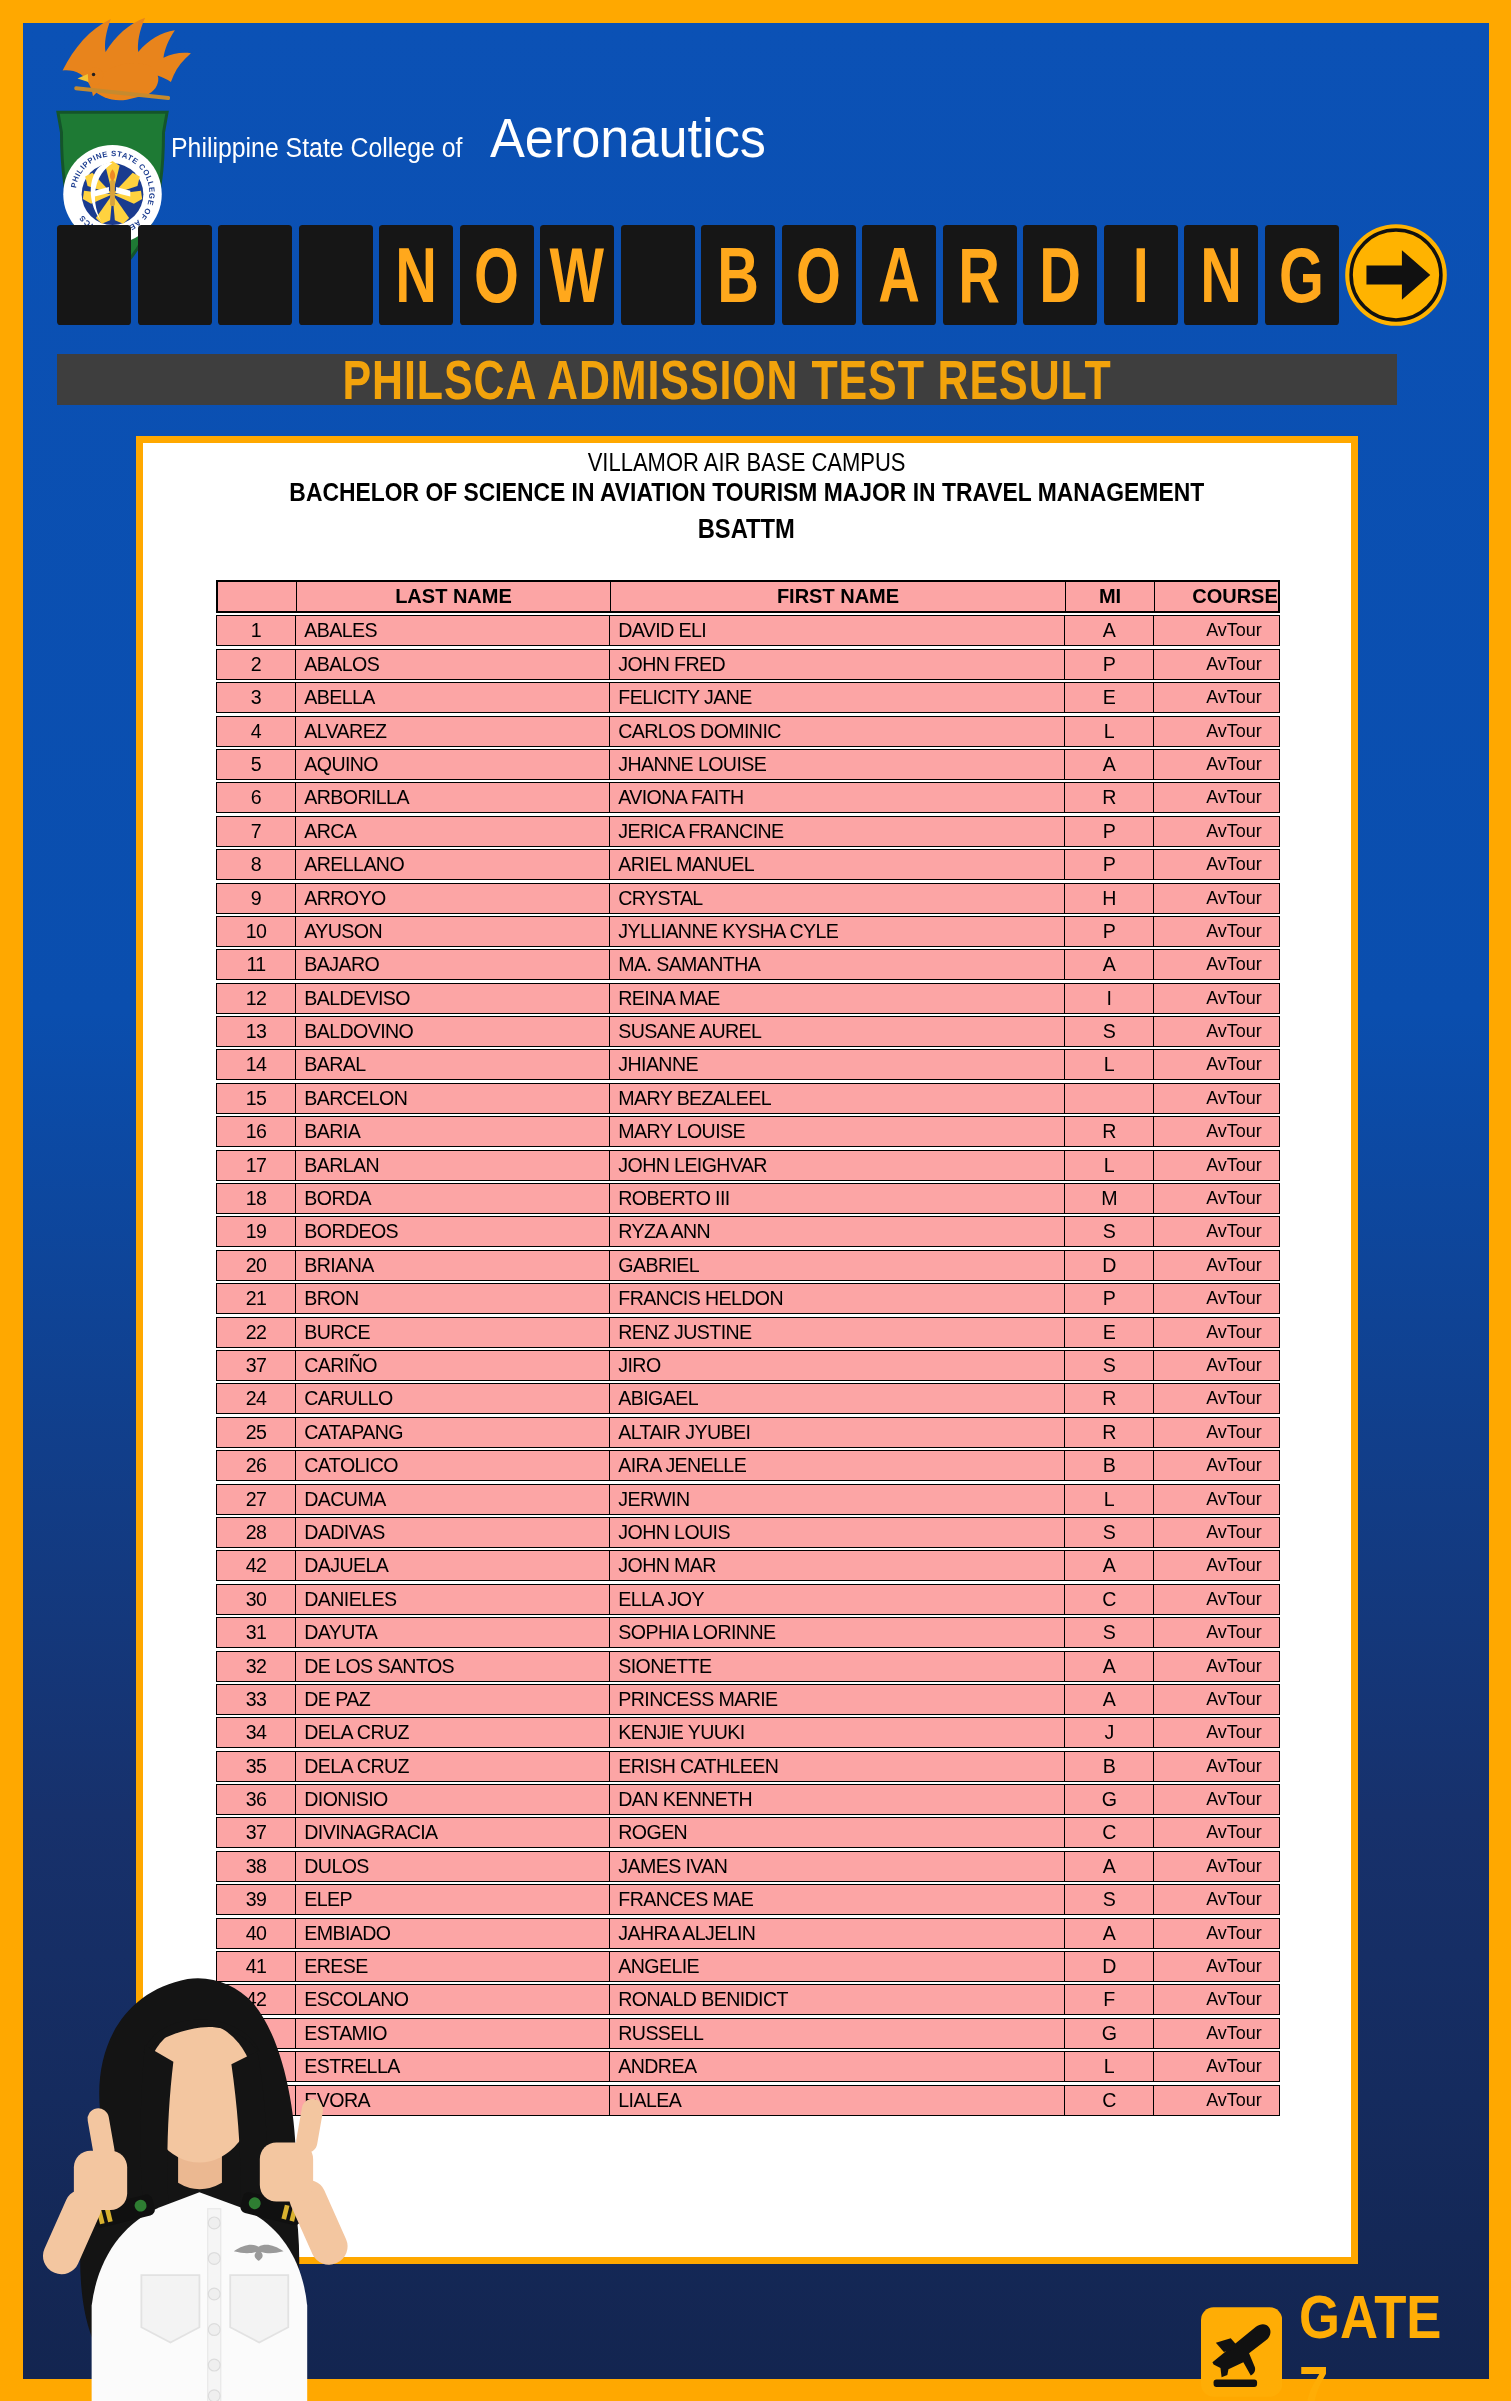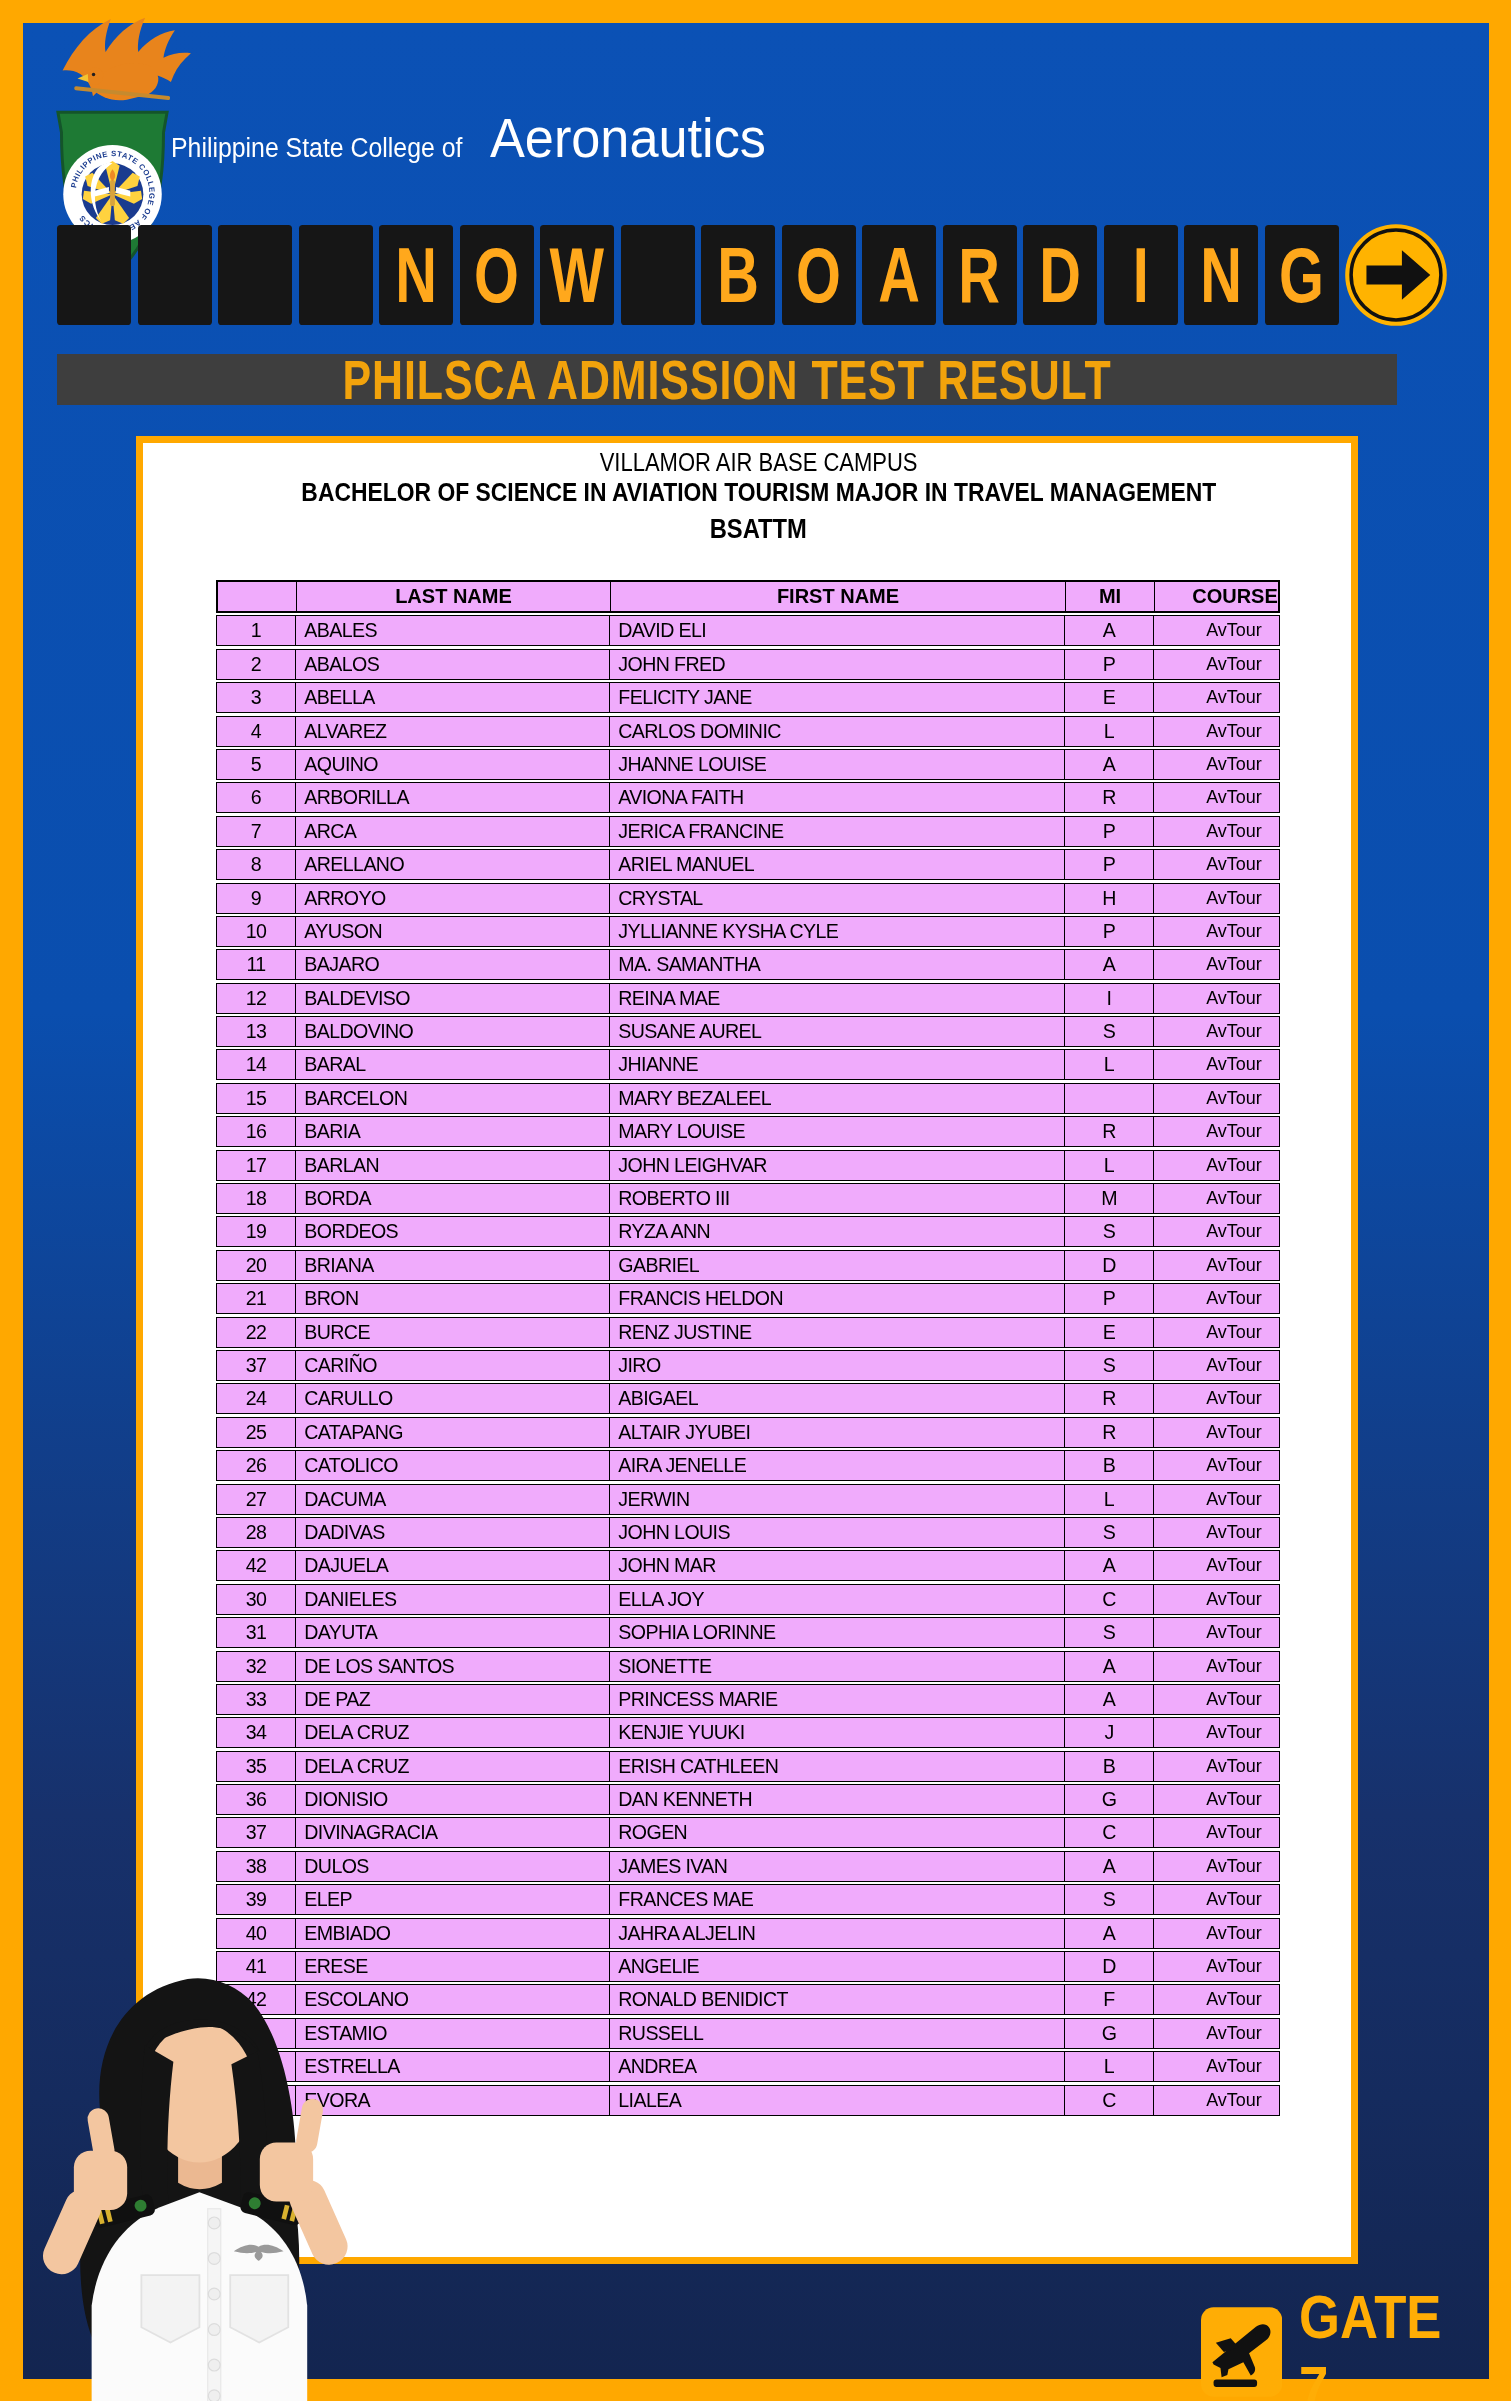--- a/index.html
+++ b/index.html
@@ -24,31 +24,31 @@
   .board-arrow{position:absolute;left:1344px;top:223px;}
 
   
   .title-bar{position:absolute;left:57px;top:354px;width:1340px;height:51px;background:#3E3E3E;
              display:flex;align-items:center;justify-content:center;}
   .title-text{font-size:55px;font-weight:800;color:#F2A30C;letter-spacing:1.2px;transform:scaleX(0.78);}
 
   
   .panel{position:absolute;left:136px;top:436px;width:1222px;height:1828px;background:#FFFFFF;
          border:7.7px solid #FFA800;box-sizing:border-box;}
-  .ph{position:absolute;left:0;width:1207px;text-align:center;color:#000;margin-left:12px;}
+  .ph{position:absolute;left:0;width:1207px;text-align:center;color:#000;}
   .ph .cond{transform:scaleX(0.88);}
   .ph1{top:5.3px;font-size:25px;font-weight:400;}
   .ph2{top:34px;font-size:26px;font-weight:700;}
   .ph3{top:71px;font-size:27px;font-weight:700;}
   .ph4{top:111px;font-size:24px;font-weight:400;}
 
   
   .rtable{position:absolute;left:73px;top:137px;width:1064px;}
   .trow{display:grid;grid-template-columns:78px 314px 455px 89px 129px;height:31px;
-        border:1.8px solid #000;margin-bottom:2.4px;background:#f0abfc;box-sizing:border-box;}
+        border:1.8px solid #000;margin-bottom:2.4px;background:#fca5a5;box-sizing:border-box;}
   .trow.thead{height:33px;border-width:2.4px;}
   .tcell{border-left:1.8px solid #000;display:flex;align-items:center;justify-content:center;
          font-size:19.6px;letter-spacing:-0.6px;overflow:hidden;}
   .tcell:first-child{border-left:none;}
   .thead .tcell{font-weight:700;font-size:20px;letter-spacing:0;}
   .trow:not(.thead) .c-last,.trow:not(.thead) .c-first{justify-content:flex-start;padding-left:8.3px;}
   .c-course{font-size:18px;letter-spacing:0;padding-left:32px;}
 
   
   .gate{position:absolute;left:1201px;top:2281px;display:flex;align-items:center;gap:16.6px;}

